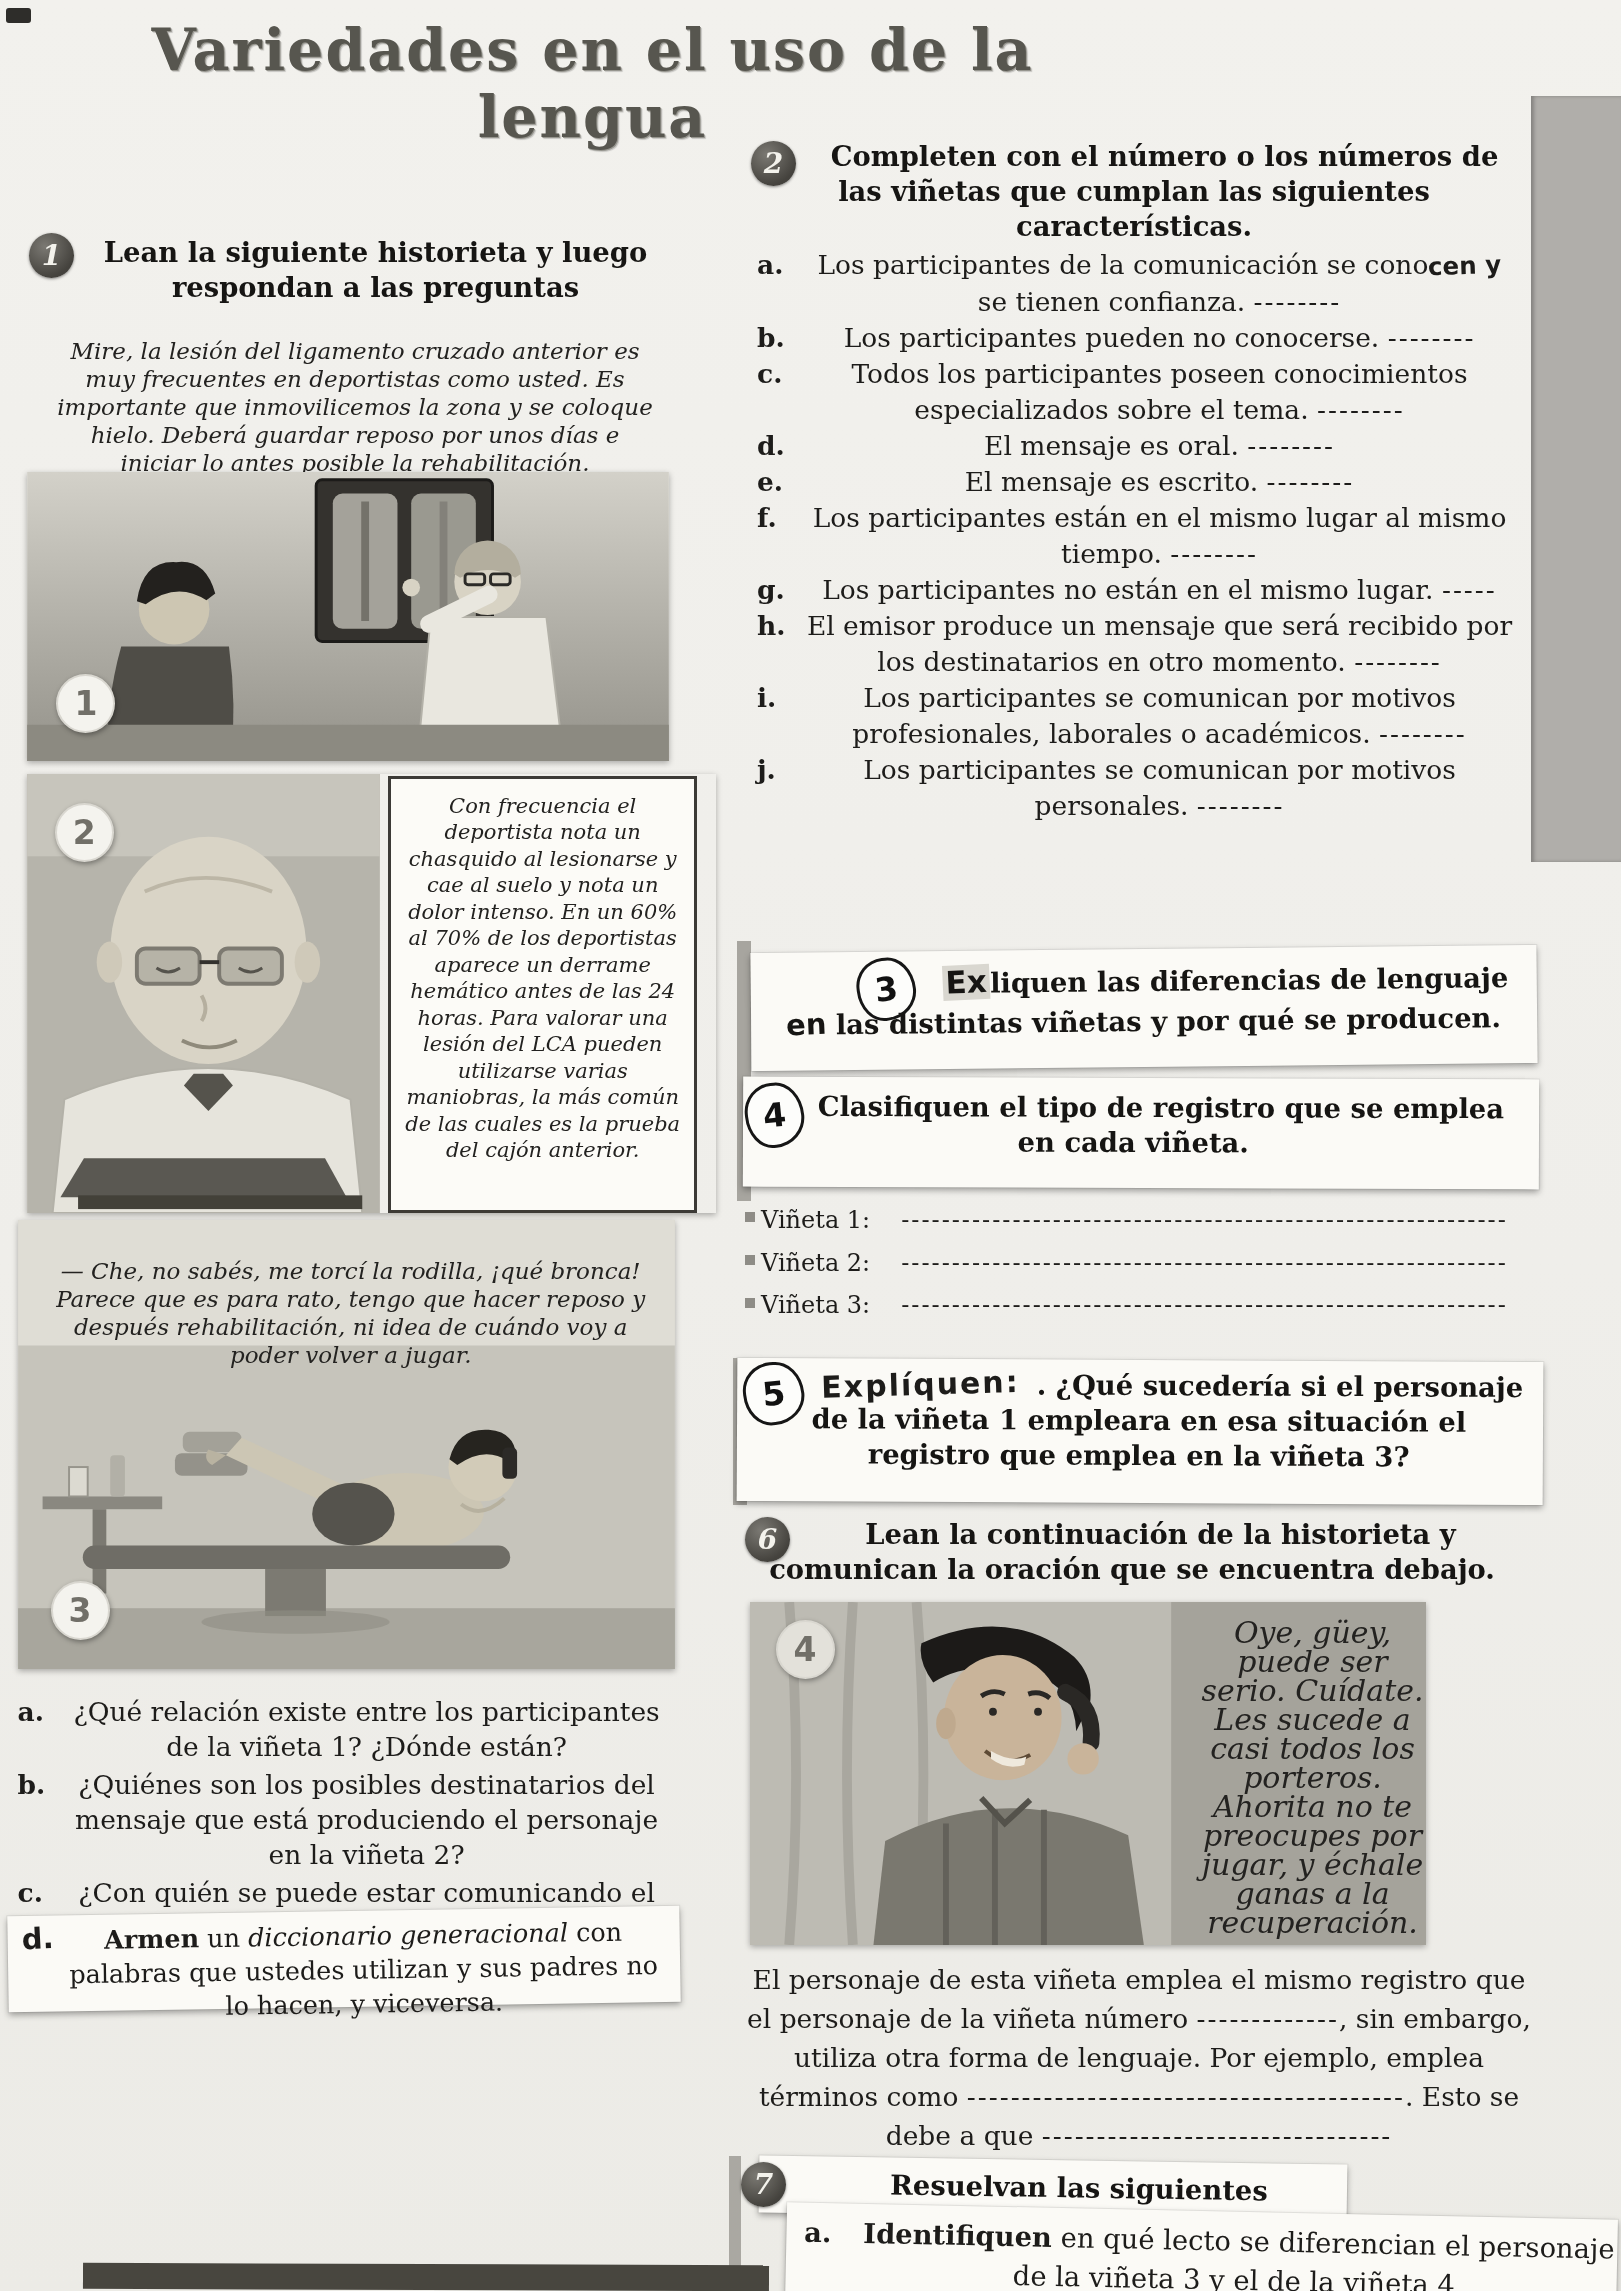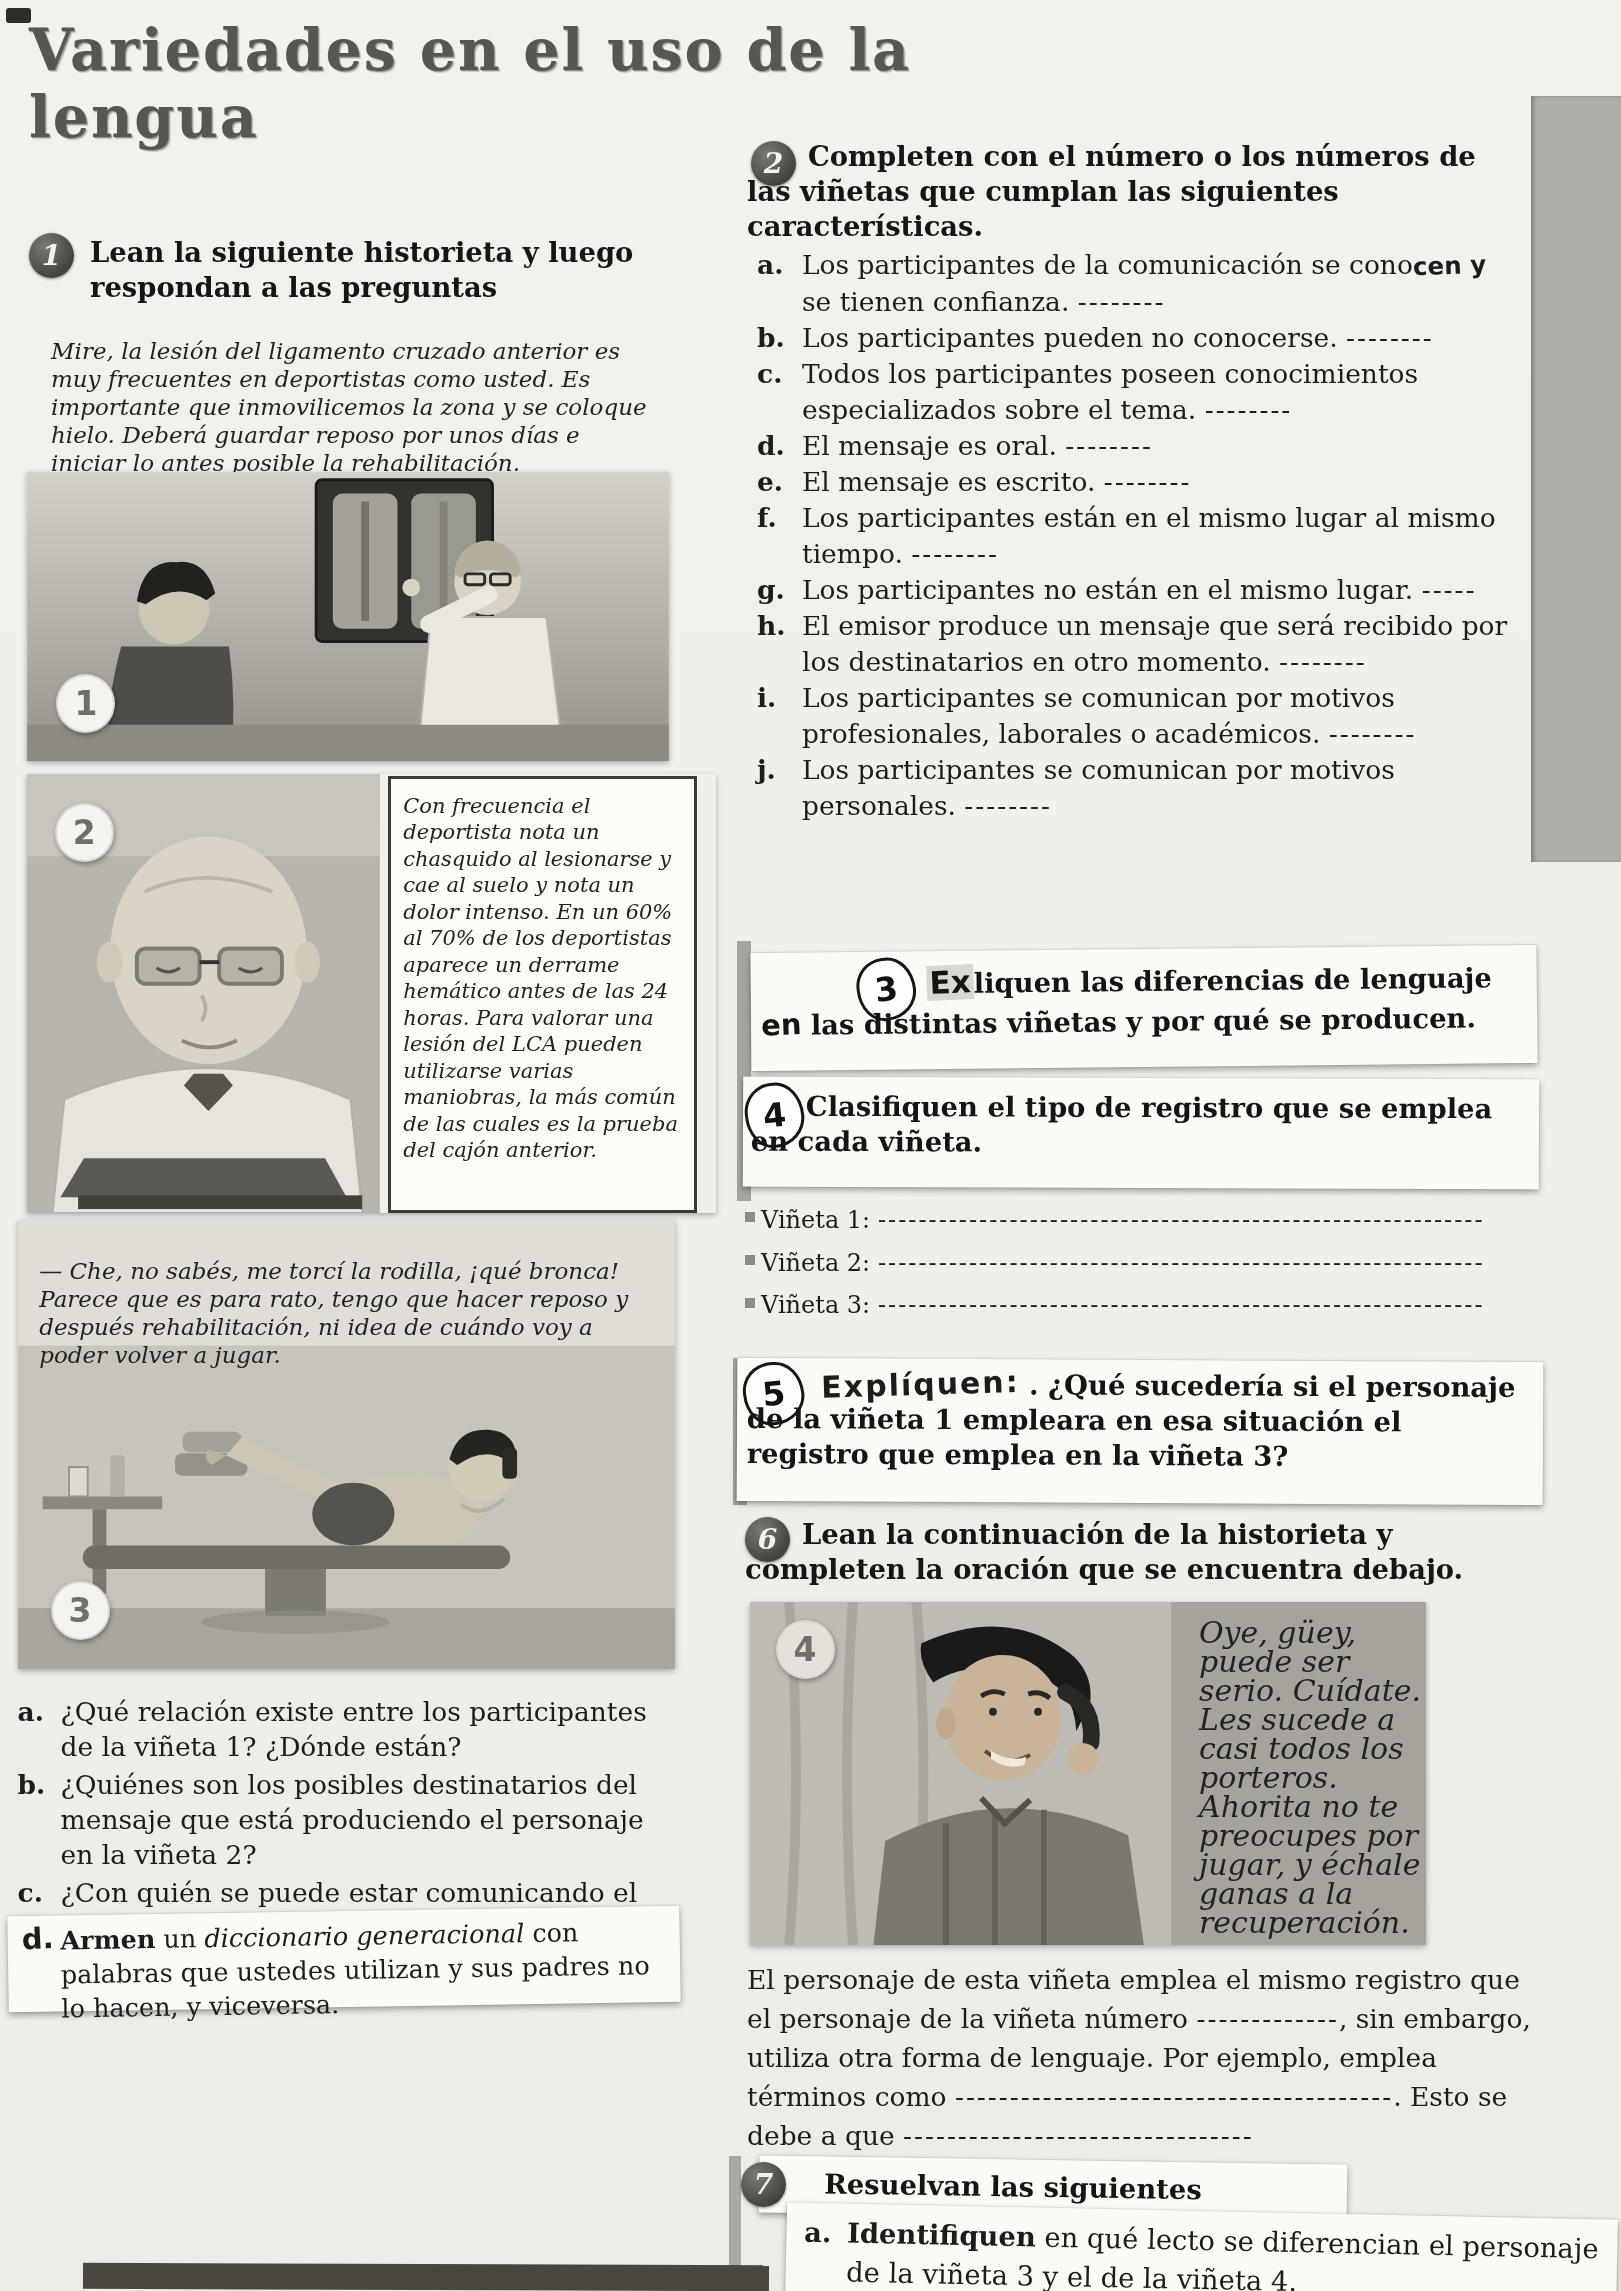--- a/index.html
+++ b/index.html
@@ -1,16 +1,16 @@
 <!DOCTYPE html>
 <html><head>
 <meta charset="utf-8">
 <style>
   html,body{margin:0;padding:0;background:#d8d7d3;}
-  .page{position:relative;width:1621px;height:2292px;background:linear-gradient(180deg,#f2f1ed 0%,#efeeea 55%,#ecebe6 100%);overflow:hidden;font-family:"DejaVu Serif",serif;color:#1d1c1a;}
+  .page{position:relative;width:1621px;height:2292px;background:linear-gradient(180deg,#f2f1ed 0%,#efeeea 55%,#ecebe6 100%);overflow:hidden;font-family:"DejaVu Serif",serif;color:#1d1c1a;text-align:center;}
   .abs{position:absolute;}
   
   .title{font-size:57px;font-weight:bold;letter-spacing:2px;color:#57564f;text-shadow:1px 1px 0 #96958e,2px 2px 1px rgba(0,0,0,.18);}
   .section-h{font-size:35px;font-weight:bold;color:#3b3a36;text-shadow:1px 1px 0 #8d8c86;letter-spacing:1px;}
   
   .acth{font-size:27.4px;font-weight:600;line-height:35px;color:#161513;}
   .stamp{width:45px;height:45px;border-radius:50%;background:radial-gradient(circle at 35% 30%,#7b7973,#44423d 72%);color:#f3f2ec;font-family:"DejaVu Serif",serif;font-style:italic;font-weight:bold;font-size:28px;display:flex;align-items:center;justify-content:center;box-shadow:0 1px 2.9px rgba(0,0,0,.45);}
   .hcircle{border:3.9px solid #161616;color:#111;font-family:"DejaVu Sans",sans-serif;font-size:33px;font-weight:bold;border-radius:50% 48% 54% 46%/46% 56% 48% 54%;display:flex;align-items:center;justify-content:center;transform:rotate(-6deg);background:rgba(255,255,255,.55);}
   .hand{font-family:"DejaVu Sans",sans-serif;font-weight:bold;display:inline-block;transform:rotate(-2deg);}
   
@@ -266,21 +266,21 @@
         <span>5</span>
       </div>
     <span class="hand" style="position:absolute;left:84px;top:7.8px;font-size:30px;letter-spacing:2px;">Explíquen:</span>
     <div class="acth" style="position:absolute;left:9.8px;top:7.8px;width:784px;text-indent:282px;">. ¿Qué sucedería si el personaje de la viñeta 1 empleara en esa situación el registro que emplea en la viñeta 3?</div>
   </div>
 
   <div class="abs" style="left:745px;top:1517px;width:784px;">
     <div class="stamp" style="position:absolute;left:0;top:0;">
         <span>6</span>
       </div>
-    <div class="acth" style="text-indent:57px;width:774px;">Lean la continuación de la historieta y completen la oración que se encuentra debajo.</div>
+    <div class="acth" style="text-indent:57px;width:774px;">Lean la continuación de la historieta y comunican la oración que se encuentra debajo.</div>
   </div>
 
   <div class="abs" style="left:750px;top:1602px;width:676px;height:343px;box-shadow:0 2px 5.9px rgba(0,0,0,.3);">
     <svg width="676" height="343" viewBox="0 0 690 350">
       <rect width="690" height="350" fill="#b2b0a8"></rect>
       <rect x="0" width="430" height="350" fill="#bdbbb3"></rect>
       <path d="M40 0 q14 175 0 350 M105 0 q-12 175 0 350 M170 0 q14 175 0 350" stroke="#a9a79f" stroke-width="10" fill="none"></path>
       <rect x="430" width="260" height="350" fill="#a5a39b"></rect>
 
       <path d="M175 42 q90 -40 156 14 q20 20 16 48 l-14 28 q-2 -46 -42 -56 q-62 -20 -104 6 q-16 -22 -12 -40 z" fill="#1c1a18"></path>

